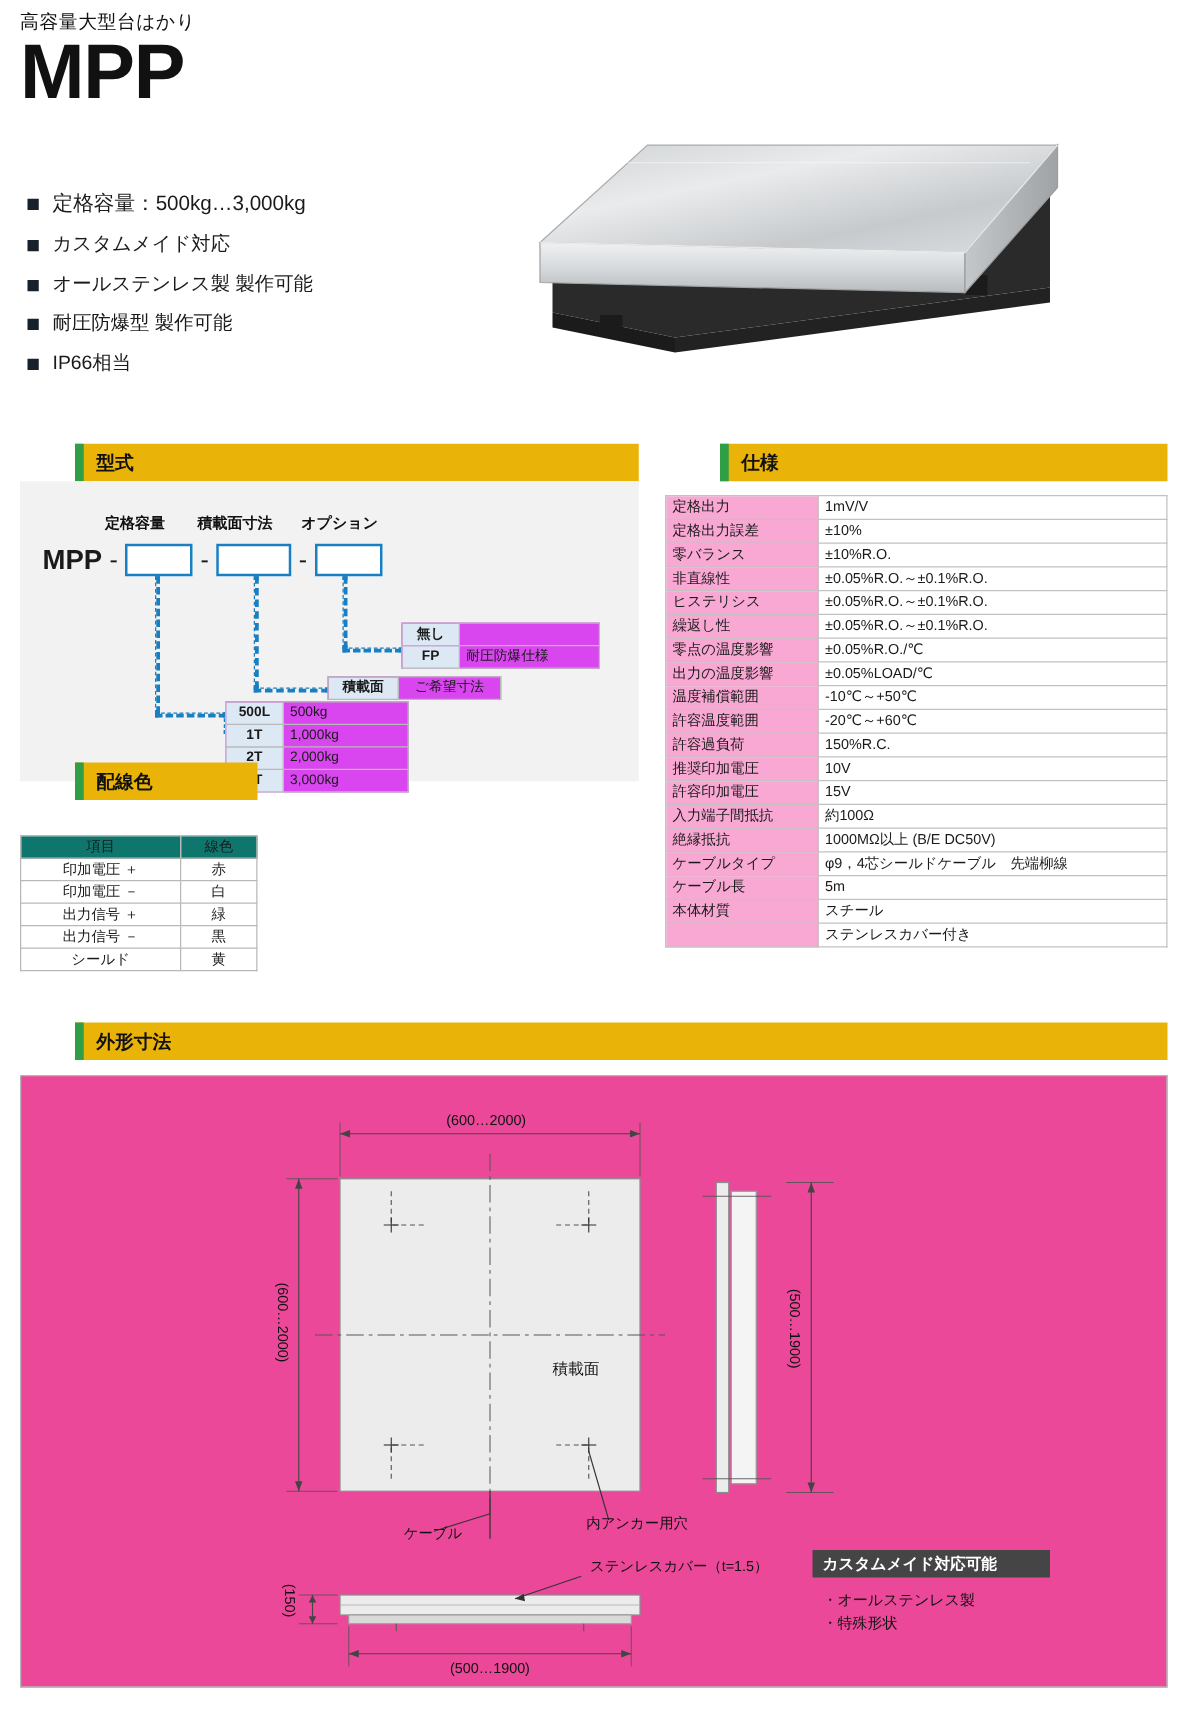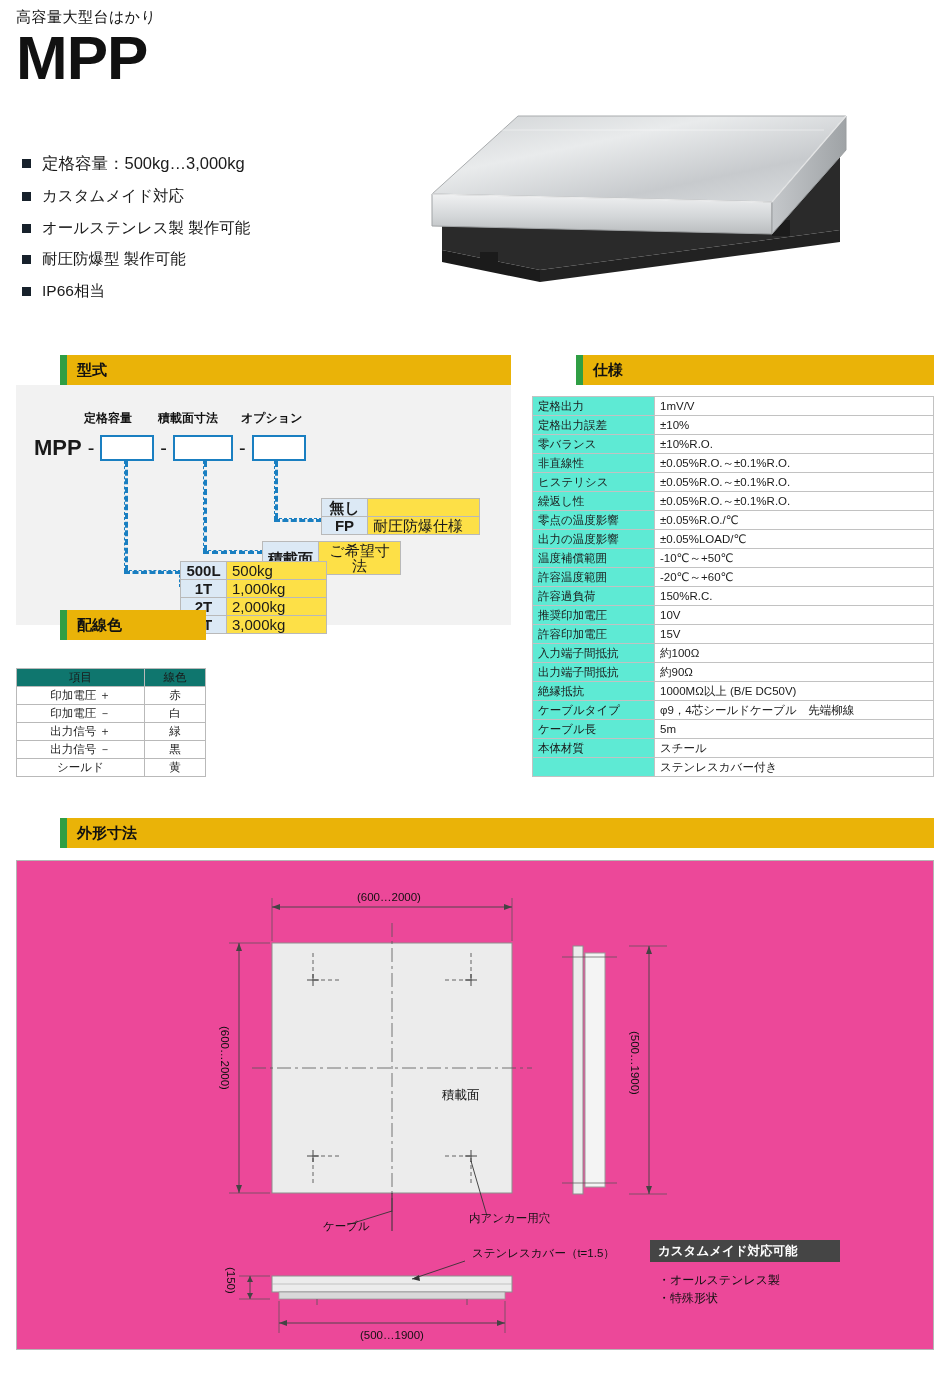--- a/index.html
+++ b/index.html
@@ -38,40 +38,40 @@
 
   #modelCodeRow { position:absolute; left:18px; top:50px; display:flex; align-items:center; }
   #modelCodeRow .mpp { font-size:22px; font-weight:bold; letter-spacing:0px; }
   #modelCodeRow .dash { font-size:20px; margin:0 6px; }
   .codebox { width:54px; height:26px; border:2px solid #1a7fc1; background:#fff; }
   .codebox.wide { width:60px; }
 
   .collabel { position:absolute; font-size:12px; font-weight:bold; color:#111; }
 
   
-  .optTable { position:absolute; border-collapse:collapse; font-size:15px; background:#fde047; }
+  .optTable { position:absolute; border-collapse:collapse; font-size:11px; background:#d946ef; }
   .optTable td { border:1px solid #b9b9b9; padding:1px 5px; height:17px; line-height:15px; }
   .optTable td.key { background:#dce9f5; font-weight:bold; text-align:center; width:46px; }
   .optTable td.val { width:100px; }
   .optTable td.wideval { width:112px; }
 
   .dline { position:absolute; border-color:#1a7fc1; border-style:dashed; }
 
   
   #wireSec { position:absolute; left:16px; top:610px; width:190px; }
   #wireTable { position:absolute; left:16px; top:668px; border-collapse:collapse; font-size:11.5px; width:190px; }
   #wireTable td, #wireTable th { border:1px solid #b9b9b9; padding:1px 4px; height:18px; text-align:center; font-weight:normal; }
   #wireTable tr.head td { background:#0f766e; }
   #wireTable td.c1 { width:128px; }
 
   
   #specSec { position:absolute; left:532px; top:355px; width:402px; }
   #specTable { position:absolute; left:532px; top:396px; width:402px; border-collapse:collapse; font-size:11.5px; }
   #specTable td { border:1px solid #c2c2c2; padding:1px 5px; height:18.5px; line-height:16px; }
-  #specTable td.lbl { width:122px; background:#5eead4; }
+  #specTable td.lbl { width:122px; background:#f9a8d4; }
 
   
   #dimSec { position:absolute; left:16px; top:818px; width:918px; }
   #dimBox { position:absolute; left:16px; top:860px; width:918px; height:490px; border:1px solid #b5b5b5; background:#ec4899; }
 
   .dim-label { position:absolute; font-size:11.5px; color:#111; }
   .vtext { writing-mode:vertical-rl; text-orientation:mixed; }
 
   #customBox { position:absolute; left:650px; top:1240px; width:190px; height:22px; background:#454545; color:#fff; font-size:12.5px; font-weight:bold; display:flex; align-items:center; padding-left:8px; }
   .customItem { position:absolute; font-size:12px; color:#111; }
@@ -316,24 +316,20 @@
       </tr>
   <tr>
         <td class="lbl">許容印加電圧</td>
         <td>15V</td>
       </tr>
   <tr>
         <td class="lbl">入力端子間抵抗</td>
         <td>約100Ω</td>
       </tr>
   <tr>
-        <td class="lbl">出力端子間抵抗</td>
-        <td>約90Ω</td>
-      </tr>
-  <tr>
         <td class="lbl">絶縁抵抗</td>
         <td>1000MΩ以上 (B/E DC50V)</td>
       </tr>
   <tr>
         <td class="lbl">ケーブルタイプ</td>
         <td>φ9，4芯シールドケーブル　先端柳線</td>
       </tr>
   <tr>
         <td class="lbl">ケーブル長</td>
         <td>5m</td>

